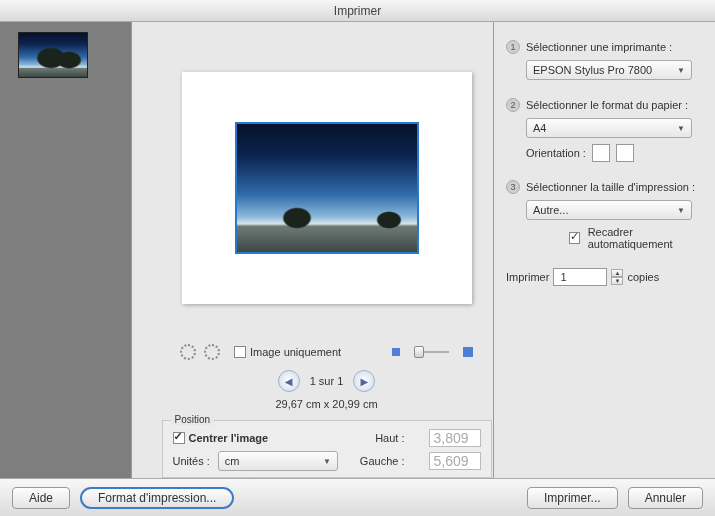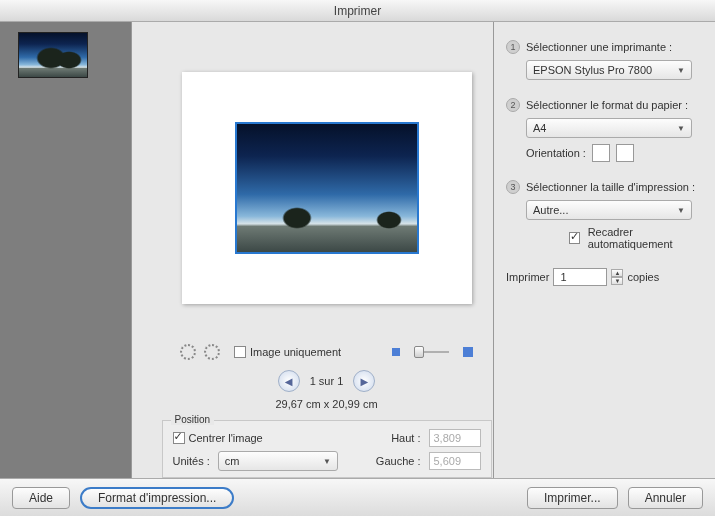--- a/index.html
+++ b/index.html
@@ -33,21 +33,21 @@
 
 .ctrl-row2 { margin-top: 10px; display: flex; align-items: center; gap: 10px; }
 .nav-btn { width: 22px; height: 22px; border-radius: 50%; background: radial-gradient(#fff,#cdd9ec); border: 1px solid #a0b0c8; display: flex; align-items: center; justify-content: center; color: #556699; font-size: 10px; }
 .dim-label { margin-top: 6px; font-size: 11px; }
 
 .pos-panel { margin-top: 10px; width: 330px; border: 1px solid #c8c8c8; background: #ededed; padding: 4px 10px 6px; position: relative; }
 .pos-legend { position: absolute; top: -7px; left: 8px; background: #e8e8e8; padding: 0 4px; font-size: 10px; }
 .pos-row { display: flex; align-items: center; margin-top: 4px; gap: 8px; }
 .select { height: 20px; border: 1px solid #aaa; background: linear-gradient(#fdfdfd,#e6e6e6); border-radius: 3px; padding: 0 6px; display: flex; align-items: center; justify-content: space-between; font-size: 11px; }
 .select .arrow { font-size: 8px; color: #555; margin-left: 8px; }
-.num-input { width: 52px; height: 18px; border: 1px solid #bbb; background: #fff; color: #aaa; padding: 0 4px; font-size: 11px; display: flex; align-items: center; }
+.num-input { width: 52px; height: 18px; border: 1px solid #bbb; background: #fff; color: #aaa; padding: 0 4px; font-size: 14px; display: flex; align-items: center; margin-left: 16px; }
 
 .right { width: 221px; background: #e8e8e8; padding: 18px 12px 0; }
 .step { margin-bottom: 18px; }
 .step-label { display: flex; align-items: center; gap: 6px; font-size: 11px; margin-bottom: 6px; }
 .step-num { width: 14px; height: 14px; border-radius: 50%; background: #cfcfcf; border: 1px solid #aaa; display: flex; align-items: center; justify-content: center; font-size: 9px; color: #555; }
 .step .select { margin-left: 20px; width: 166px; }
 .orient-row { margin-left: 20px; margin-top: 6px; display: flex; align-items: center; gap: 6px; font-size: 11px; }
 .orient-btn { width: 18px; height: 18px; border: 1px solid #999; background: #fff; display: inline-block; }
 .sub-row { margin-left: 20px; margin-top: 6px; display: flex; align-items: center; gap: 4px; font-size: 11px; padding-left: 43px; }
 .copies-row { display: flex; align-items: center; gap: 4px; font-size: 11px; }
@@ -101,21 +101,21 @@
     <div class="ctrl-row2">
       <span class="nav-btn">◀</span>
       <span>1 sur 1</span>
       <span class="nav-btn">▶</span>
     </div>
     <div class="dim-label">29,67 cm x 20,99 cm</div>
 
     <div class="pos-panel">
       <span class="pos-legend">Position</span>
       <div class="pos-row">
-        <span style="display:flex;align-items:center;">
+        <span style="display:flex;align-items:center;font-weight:bold;">
           <span class="checkbox checked"></span>
           <span>Centrer l'image</span>
         </span>
         <span style="flex:1"></span>
         <span>Haut :</span>
         <span class="num-input">3,809</span>
       </div>
       <div class="pos-row">
         <span>Unités :</span>
         <div class="select" style="width:120px;">

